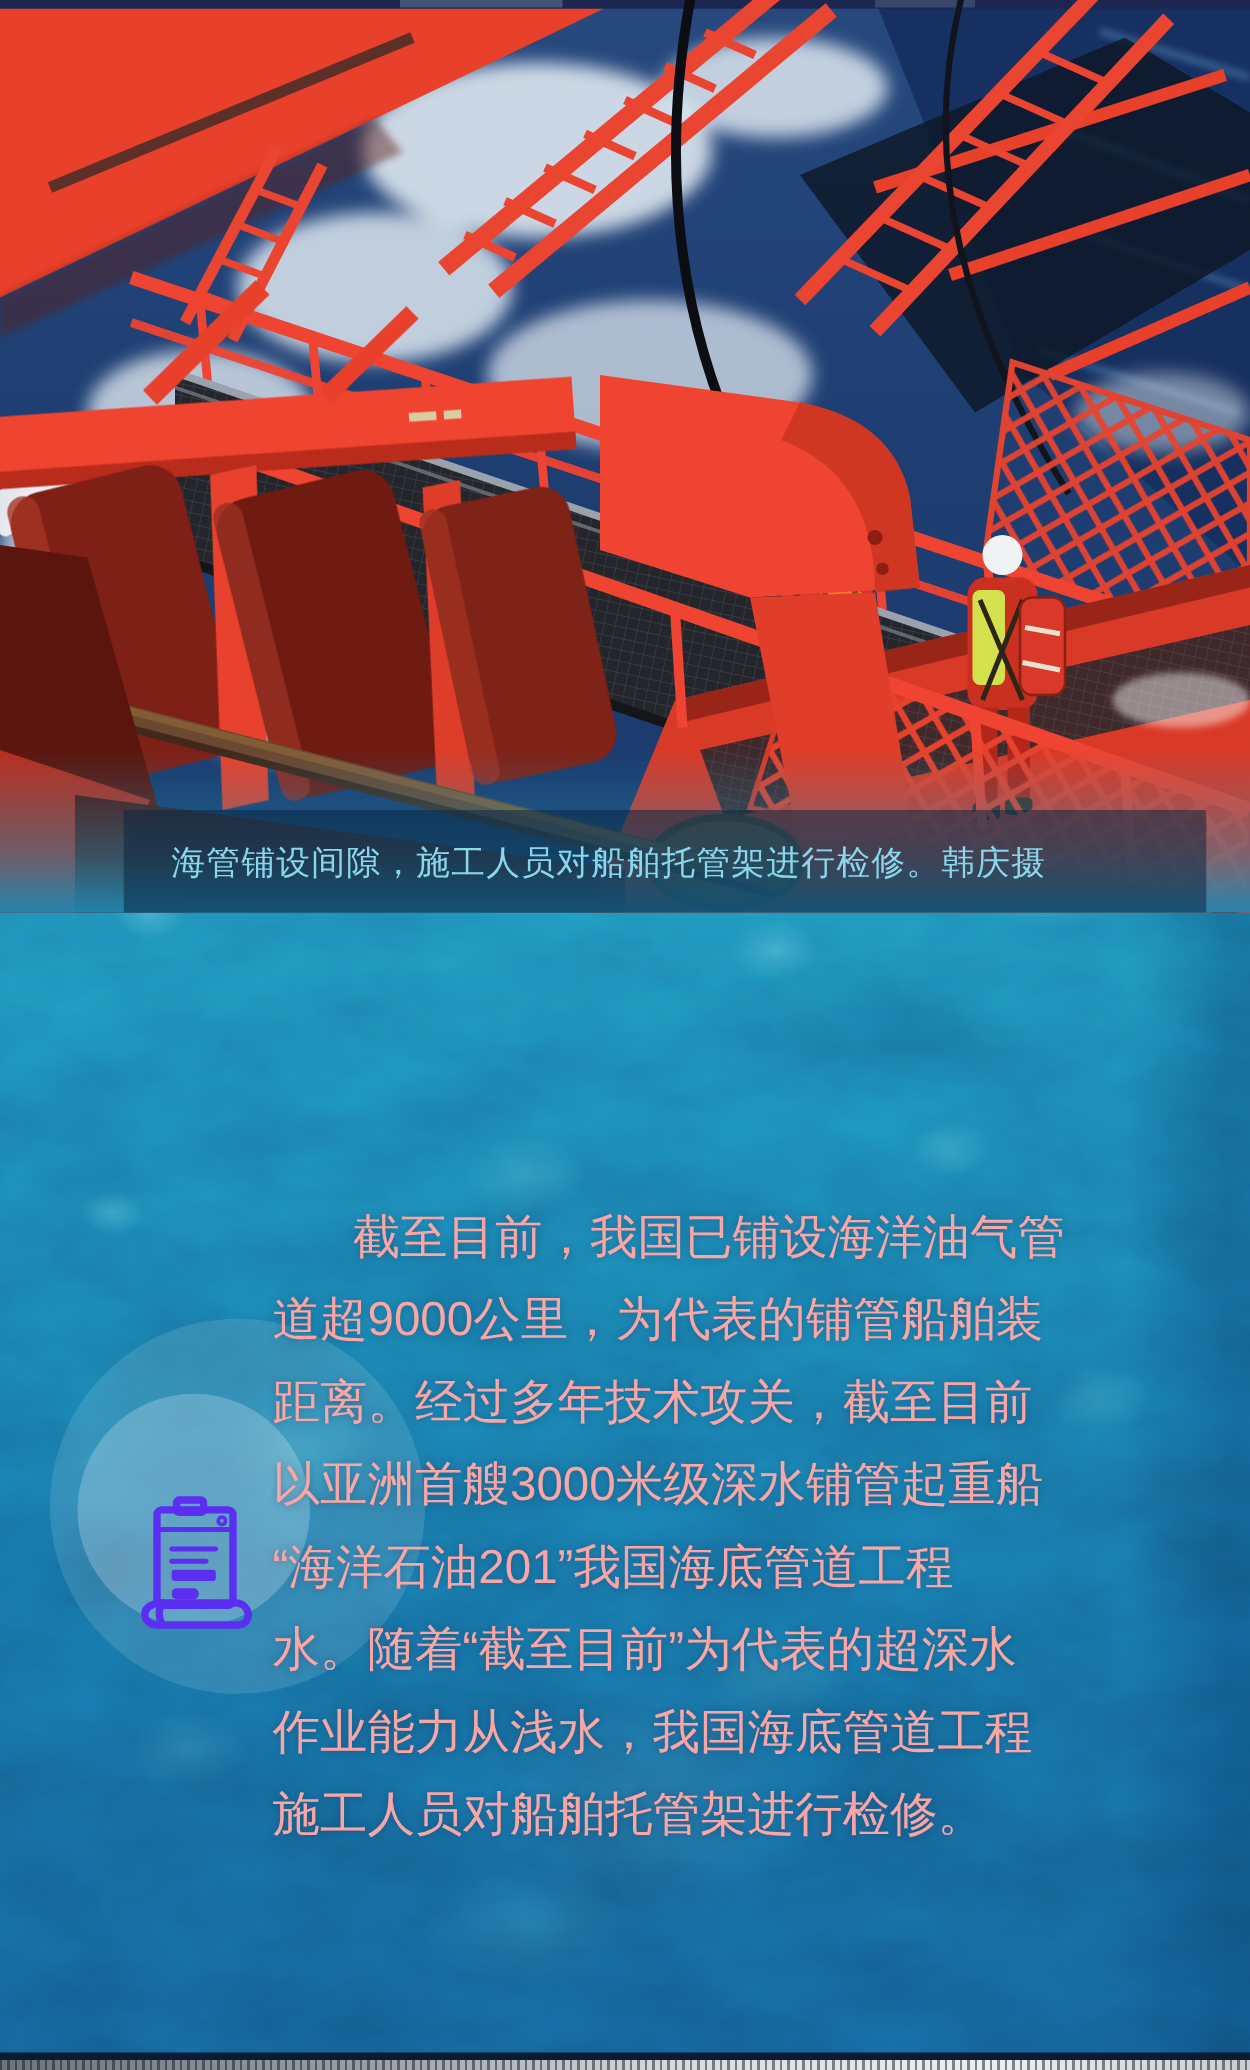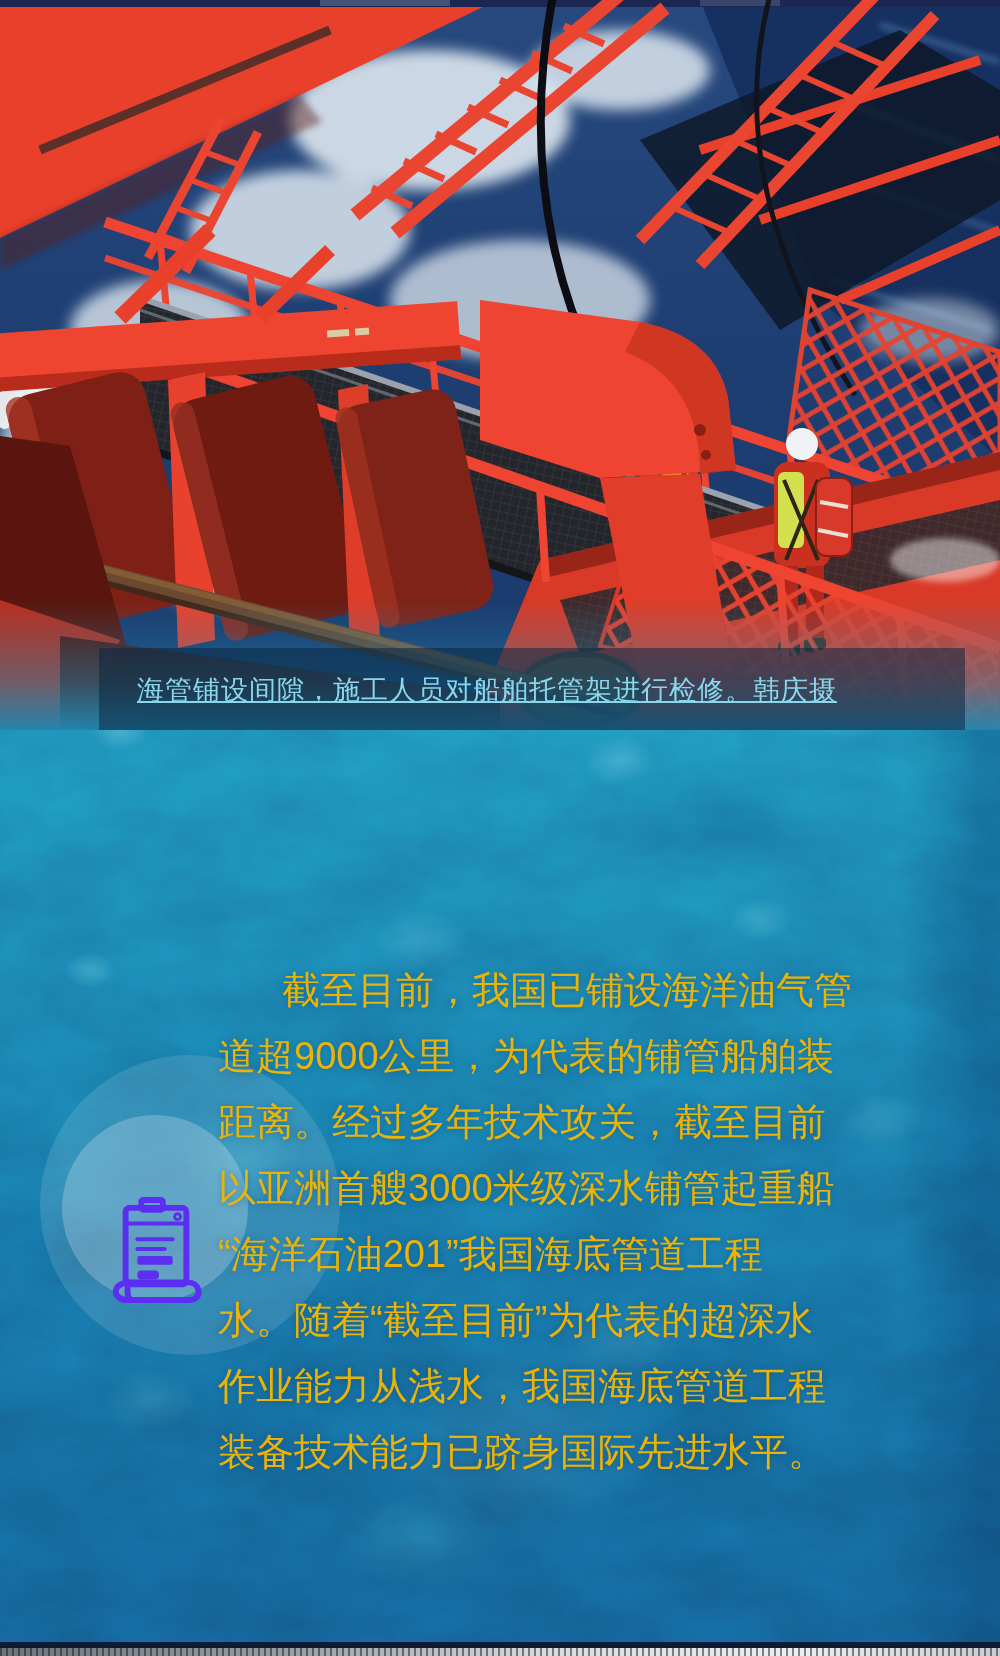--- a/index.html
+++ b/index.html
@@ -40,26 +40,26 @@
   .photo-fade{
     position:absolute;left:0;top:600px;width:1000px;height:130px;z-index:1;
     background:linear-gradient(180deg, rgba(30,134,177,0) 0%, rgba(35,140,180,.50) 65%, rgba(32,136,178,.96) 100%);
   }
   .caption-bar{
     position:absolute;left:99px;top:648px;width:866px;height:82px;z-index:2;
     background:rgba(9,36,64,.52);
   }
   .caption-text{
     padding:26px 20px 0 38px;font-size:27px;line-height:32px;
-    color:#8ad7ec;letter-spacing:1px;white-space:nowrap;text-decoration:underline;
+    color:#8ad7ec;letter-spacing:1px;white-space:nowrap;
   }
   
   .article-text{
     position:absolute;left:218px;top:957px;width:700px;z-index:2;
-    font-size:38px;line-height:66px;color:#eab308;
+    font-size:38px;line-height:66px;color:#fca5a5;
     text-shadow:0 0 6px rgba(8,48,80,.35);
   }
   .article-text .ln{white-space:nowrap;}
   .article-text .ln.indent{text-indent:64px;}
   
   .halo-outer{
     position:absolute;left:40px;top:1055px;width:300px;height:300px;border-radius:50%;
     background:rgba(198,222,233,.16);z-index:1;
   }
   .halo-inner{
@@ -347,19 +347,19 @@
   </svg>
 
   <div class="article-text">
     <div class="ln indent">截至目前，我国已铺设海洋油气管</div>
     <div class="ln">道超9000公里，为代表的铺管船舶装</div>
     <div class="ln">距离。经过多年技术攻关，截至目前</div>
     <div class="ln">以亚洲首艘3000米级深水铺管起重船</div>
     <div class="ln">“海洋石油201”我国海底管道工程</div>
     <div class="ln">水。随着“截至目前”为代表的超深水</div>
     <div class="ln">作业能力从浅水，我国海底管道工程</div>
-    <div class="ln">装备技术能力已跻身国际先进水平。</div>
+    <div class="ln">施工人员对船舶托管架进行检修。</div>
   </div>
 
   <div class="bottom-line"></div>
   <div class="bottom-noise"></div>
 
 </div>
 
 </body></html>

